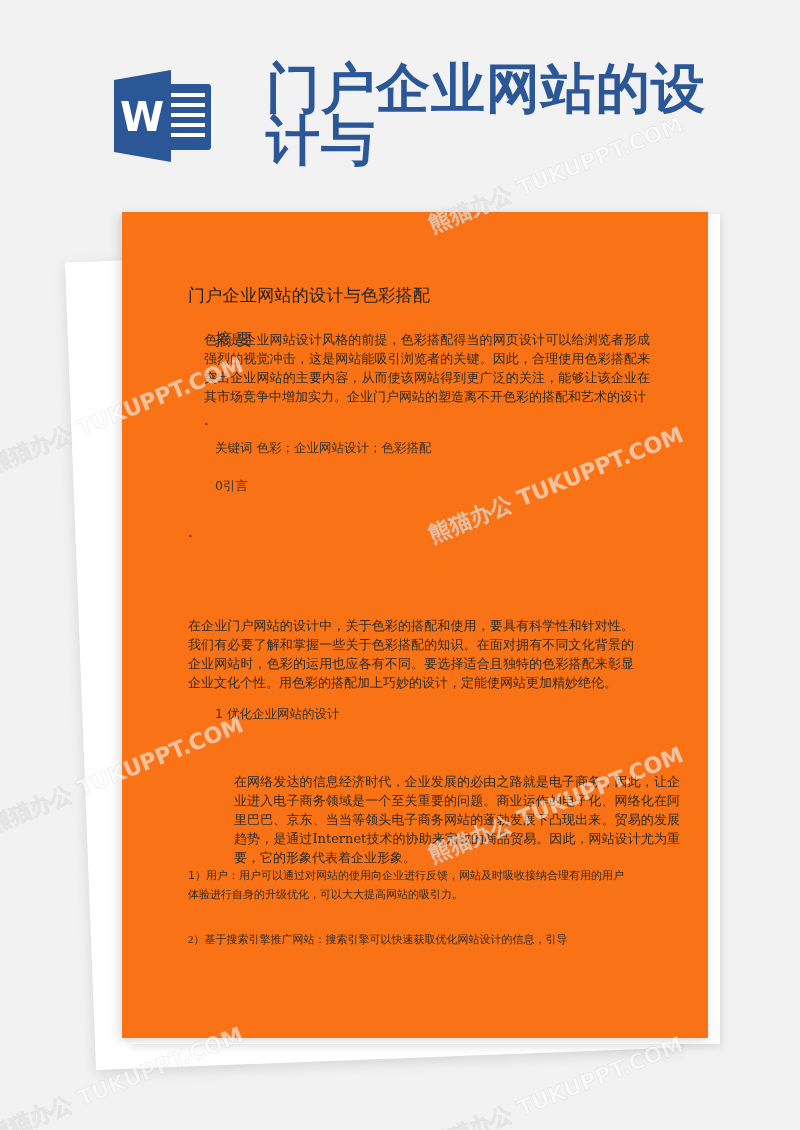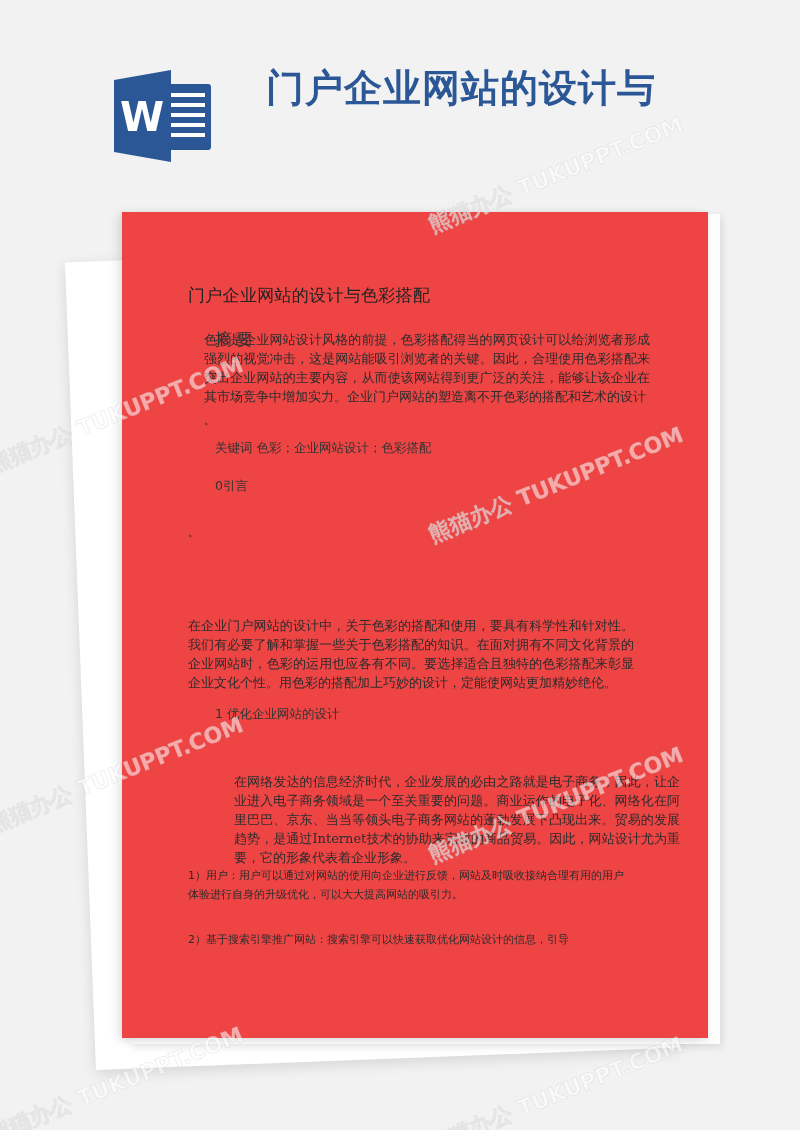--- a/index.html
+++ b/index.html
@@ -24,21 +24,21 @@
       left: 111px; top: 70px;
       width: 102px; height: 92px;
     }
     .header-title {
       position: absolute;
       left: 266px; top: 62px;
       width: 470px;
       color: #2b5797;
       font-family: "DejaVu Serif", "Liberation Serif", serif;
       font-weight: bold;
-      font-size: 38px;
+      font-size: 54px;
       line-height: 52px;
       letter-spacing: 1px;
     }
     .sheet-back {
       position: absolute;
       left: 96px; top: 262px;
       width: 584px; height: 808px;
       background: #ffffff;
       transform: rotate(-2.2deg);
       transform-origin: 0 100%;
@@ -48,21 +48,21 @@
       position: absolute;
       left: 130px; top: 214px;
       width: 590px; height: 830px;
       background: #fdfdfd;
       box-shadow: 2px 3px 8px rgba(0,0,0,0.10);
     }
     .page {
       position: absolute;
       left: 122px; top: 212px;
       width: 586px; height: 826px;
-      background: #ef4444;
+      background: #f97316;
       box-shadow: -4px 2px 10px rgba(0,0,0,0.10), 0 2px 6px rgba(0,0,0,0.06);
     }
     .page-inner {
       position: absolute;
       left: 66px; top: 0;
       width: 446px;
       color: #2a2a2a;
     }
     .doc-title {
       position: absolute;
@@ -168,21 +168,21 @@
     </div>
 
     <div class="para" style="top:404px;">在企业门户网站的设计中，关于色彩的搭配和使用，要具有科学性和针对性。我们有必要了解和掌握一些关于色彩搭配的知识。在面对拥有不同文化背景的企业网站时，色彩的运用也应各有不同。要选择适合且独特的色彩搭配来彰显企业文化个性。用色彩的搭配加上巧妙的设计，定能使网站更加精妙绝伦。</div>
 
     <div class="label-line sans" style="top:494px;">1 优化企业网站的设计</div>
 
     <div class="para" style="top:560px;margin-left:46px;">在网络发达的信息经济时代，企业发展的必由之路就是电子商务，因此，让企业进入电子商务领域是一个至关重要的问题。商业运作的电子化、网络化在阿里巴巴、京东、当当等领头电子商务网站的蓬勃发展下凸现出来。贸易的发展趋势，是通过Internet技术的协助来完成的商品贸易。因此，网站设计尤为重要，它的形象代表着企业形象。</div>
 
     <div class="list-para" style="top:654px;">1）用户：用户可以通过对网站的使用向企业进行反馈，网站及时吸收接纳合理有用的用户体验进行自身的升级优化，可以大大提高网站的吸引力。</div>
 
-    <div class="list-para" style="top:718px;">2）基于搜索引擎推广网站：搜索引擎可以快速获取优化网站设计的信息，引导</div>
+    <div class="list-para" style="top:718px;font-family:Liberation Serif, serif;">2）基于搜索引擎推广网站：搜索引擎可以快速获取优化网站设计的信息，引导</div>
   </div>
 </div>
 
 <div class="watermark" style="left:420px; top:160px;">熊猫办公 TUKUPPT.COM</div>
 <div class="watermark" style="left:-20px; top:400px;">熊猫办公 TUKUPPT.COM</div>
 <div class="watermark" style="left:420px; top:470px;">熊猫办公 TUKUPPT.COM</div>
 <div class="watermark" style="left:-20px; top:760px;">熊猫办公 TUKUPPT.COM</div>
 <div class="watermark" style="left:420px; top:790px;">熊猫办公 TUKUPPT.COM</div>
 <div class="watermark" style="left:-20px; top:1070px;">熊猫办公 TUKUPPT.COM</div>
 <div class="watermark" style="left:420px; top:1080px;">熊猫办公 TUKUPPT.COM</div>

